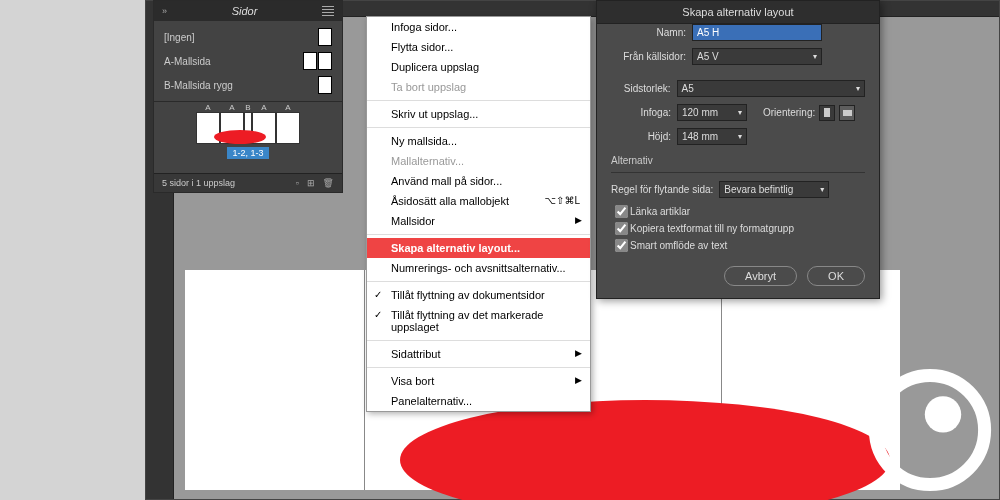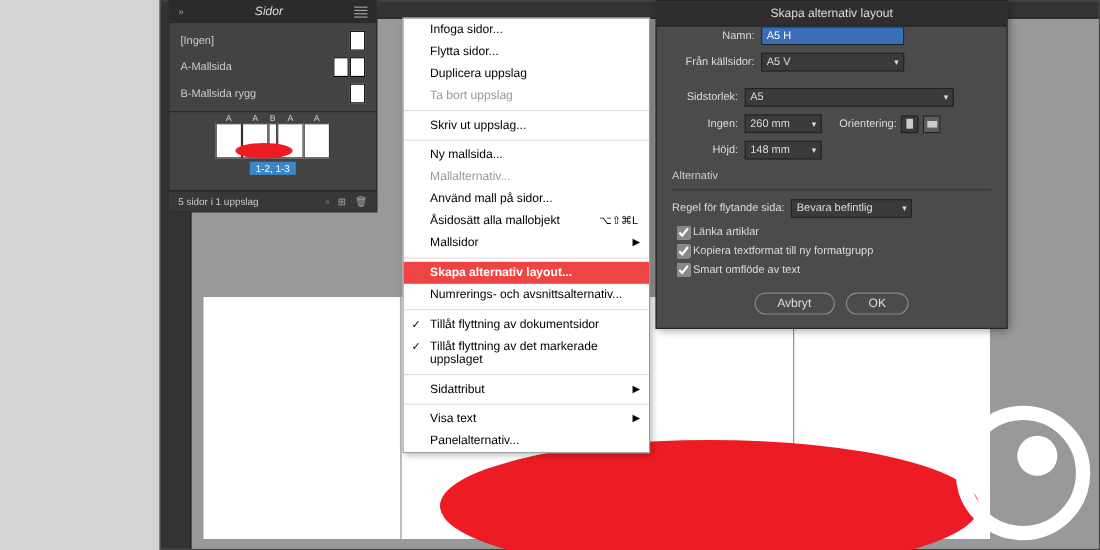--- a/index.html
+++ b/index.html
@@ -37,39 +37,39 @@
   .context-menu { position:absolute; left:366px; top:16px; width:225px; background:#fff; border:1px solid #999; font-size:11px; color:#000; box-shadow:2px 2px 6px rgba(0,0,0,0.3); }
   .context-menu .item { padding:4px 20px 4px 24px; position:relative; }
   .context-menu .item.disabled { color:#999; }
   .context-menu .item.highlighted { background:#ef4444; color:#fff;font-weight:bold; }
   .context-menu .sep { height:1px; background:#ddd; margin:3px 0; }
   .context-menu .arrow { position:absolute; right:8px; top:4px; font-size:9px; }
   .context-menu .shortcut { position:absolute; right:10px; top:4px; font-size:10px; }
   .context-menu .check { position:absolute; left:7px; top:4px; font-size:10px; }
 
   
-  .dialog { position:absolute; left:596px; top:0; width:320px; background:#4b4b4b; color:#ddd; font-size:10px; border:1px solid #222; box-shadow:2px 2px 8px rgba(0,0,0,0.4); }
+  .dialog { position:absolute; left:596px; top:0; width:284px; background:#4b4b4b; color:#ddd; font-size:10px; border:1px solid #222; box-shadow:2px 2px 8px rgba(0,0,0,0.4); }
   .dialog-title { background:#2e2e2e; text-align:center; padding:5px; font-size:11px; border-bottom:1px solid #222; }
   .dialog-body { padding:0 14px; }
   .form-row { display:flex; align-items:center; margin-bottom:7px; gap:6px; }
   .form-row label { width:75px; text-align:right; }
   .form-row input[type=text] { background:#3a3a3a; border:1px solid #222; color:#fff; padding:2px 4px; width:95px; font-size:10px; }
   .form-row input.highlighted { background:#3a6fb7; }
   .form-row select, .fake-select { background:#3a3a3a; border:1px solid #222; color:#ddd; padding:2px 4px; font-size:10px; display:flex; justify-content:space-between; align-items:center; }
   .fake-select .sv { flex:1; }
   .fake-select .car { font-size:8px; }
   .orient-group { display:flex; align-items:center; gap:4px; margin-left:10px; }
   .orient-btn { width:16px; height:16px; background:#3a3a3a; border:1px solid #222; display:flex; align-items:center; justify-content:center; }
   .orient-btn.active { background:#5d5d5d; }
   .orient-btn span { background:#ccc; display:block; }
   .section-label { margin:10px 0 6px 0; font-size:10px; color:#ccc; }
   .hr { height:1px; background:#333; margin:2px 0 8px 0; }
   .check-row { display:flex; align-items:center; gap:2px; margin:4px 0 4px 4px; }
   .check-row input { accent-color:#888; }
-  .dialog-buttons { display:flex; justify-content:center; gap:10px; padding:10px 14px 12px 14px; }
+  .dialog-buttons { display:flex; justify-content:flex-end; gap:10px; padding:10px 14px 12px 14px; }
   .dlg-btn { background:#4b4b4b; border:1px solid #888; border-radius:10px; padding:3px 20px; color:#ddd; font-size:11px; }
   
   
   .logo { position:absolute; right:5px; bottom:5px; width:130px; height:130px; }
 </style>
 </head>
 <body>
 
 <div class="app-window">
   <div class="ruler-left"></div>
@@ -158,21 +158,21 @@
   <div class="item"><span>Mallsidor</span><span class="arrow">▶</span></div>
   <div class="sep"></div>
   <div class="item highlighted">Skapa alternativ layout...</div>
   <div class="item">Numrerings- och avsnittsalternativ...</div>
   <div class="sep"></div>
   <div class="item"><span class="check">✓</span><span>Tillåt flyttning av dokumentsidor</span></div>
   <div class="item"><span class="check">✓</span><span>Tillåt flyttning av det markerade uppslaget</span></div>
   <div class="sep"></div>
   <div class="item"><span>Sidattribut</span><span class="arrow">▶</span></div>
   <div class="sep"></div>
-  <div class="item"><span>Visa text</span><span class="arrow">▶</span></div>
+  <div class="item"><span>Visa bort</span><span class="arrow">▶</span></div>
   <div class="item">Panelalternativ...</div>
 </div>
 
 <div class="dialog">
   <div class="dialog-title">Skapa alternativ layout</div>
   <div class="dialog-body">
     <div class="form-row">
       <label>Namn:</label>
       <input type="text" class="highlighted" style="width: 130px;" value="A5 H">
     </div>
@@ -185,23 +185,23 @@
     </div>
     <div style="height:8px"></div>
     <div class="form-row">
       <label style="width:60px">Sidstorlek:</label>
       <div class="fake-select" style="width:190px">
           <span class="sv">A5</span>
           <span class="car">▾</span>
         </div>
     </div>
     <div class="form-row">
-      <label style="width:60px">Ingen:</label>
+      <label style="width:60px">Infoga:</label>
       <div class="fake-select" style="width:70px">
-          <span class="sv">260 mm</span>
+          <span class="sv">120 mm</span>
           <span class="car">▾</span>
         </div>
       <div class="orient-group">
         <span>Orientering:</span>
         <div class="orient-btn">
             <span style="width:6px;height:9px"></span>
           </div>
         <div class="orient-btn active">
             <span style="width:9px;height:6px"></span>
           </div>

